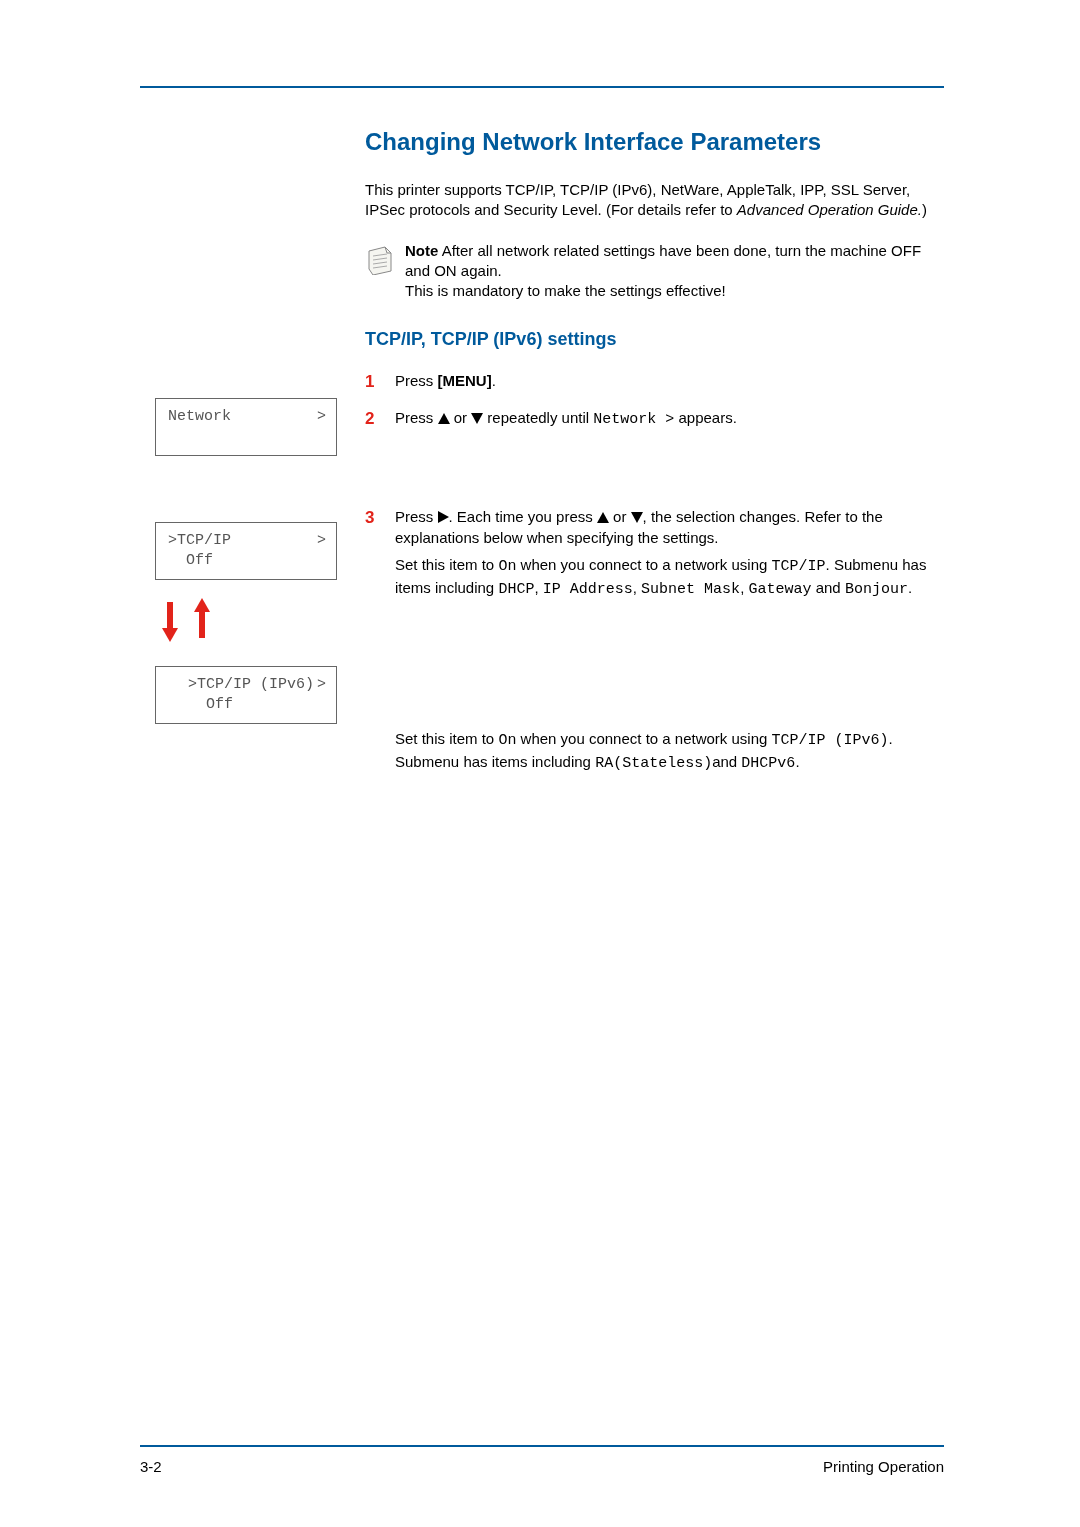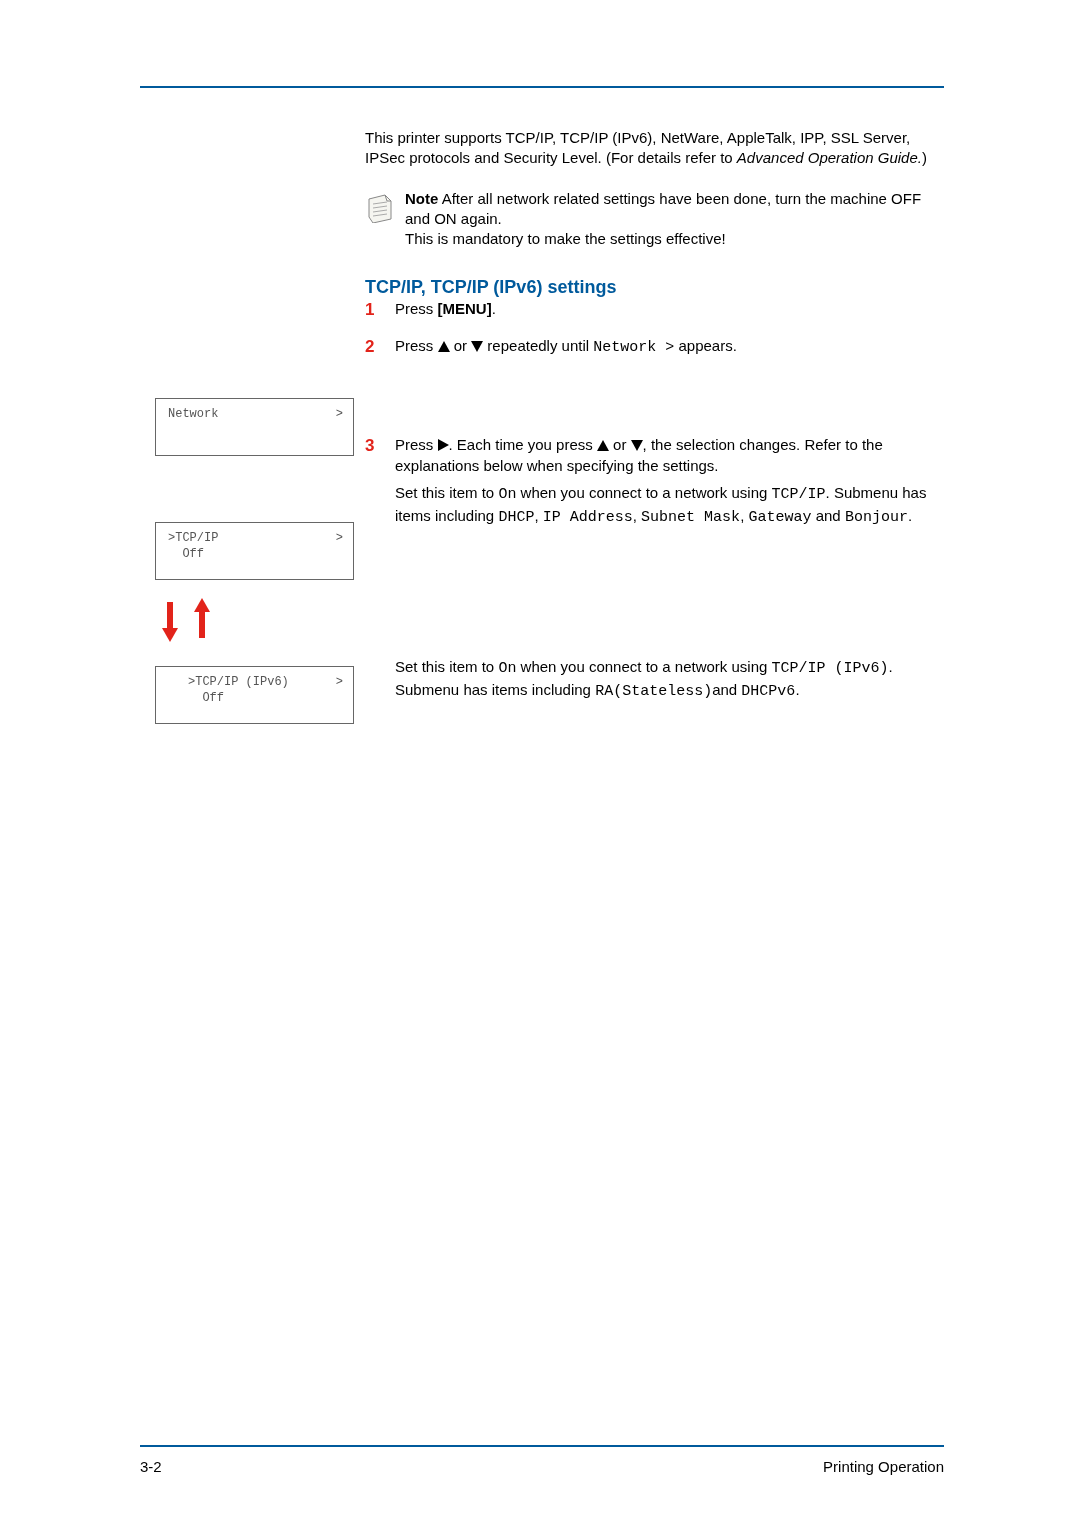--- a/index.html
+++ b/index.html
@@ -46,20 +46,21 @@
     margin-top: 2px;
   }
   .note-text {
     line-height: 1.35;
   }
   .note-text .note-label { font-weight: bold; }
   h2.sub-heading {
     color: #005a9c;
     font-size: 18px;
     font-weight: bold;
+    margin-bottom: 20px;
   }
   ol.steps {
     list-style: none;
     counter-reset: step;
   }
   ol.steps > li {
     position: relative;
     padding-left: 30px;
     margin-bottom: 16px;
     line-height: 1.4;
@@ -93,26 +94,26 @@
   .tri-right {
     width: 0; height: 0;
     border-top: 6px solid transparent;
     border-bottom: 6px solid transparent;
     border-left: 11px solid #000;
   }
   
   .lcd {
     position: absolute;
     left: 155px;
-    width: 199px;
+    width: 182px;
     height: 58px;
     border: 1px solid #666;
     padding: 8px 12px;
     font-family: "Courier New", Courier, monospace;
-    font-size: 12px;
+    font-size: 15px;
     line-height: 1.3;
     color: #555;
   }
   .lcd .line1, .lcd .line2 { white-space: pre; }
   .lcd .rarrow {
     position: absolute;
     right: 10px;
     top: 8px;
   }
   .arrows-block {
@@ -144,20 +145,21 @@
     margin-top: 128px;
   }
 </style>
 </head>
 <body>
 
 <div class="top-rule"></div>
 
 <div class="content-area">
 
+  <h1 class="main-heading">Changing Network Interface Parameters</h1>
 
   <div class="intro">
     <p>
       <span>This printer supports TCP/IP, TCP/IP (IPv6), NetWare, AppleTalk, IPP, SSL Server, IPSec protocols and Security Level. (For details refer to</span>
       <span class="ref-guide">Advanced Operation Guide.</span><span>)</span>
     </p>
   </div>
 
   <div class="note-block">
     <span class="note-icon">

